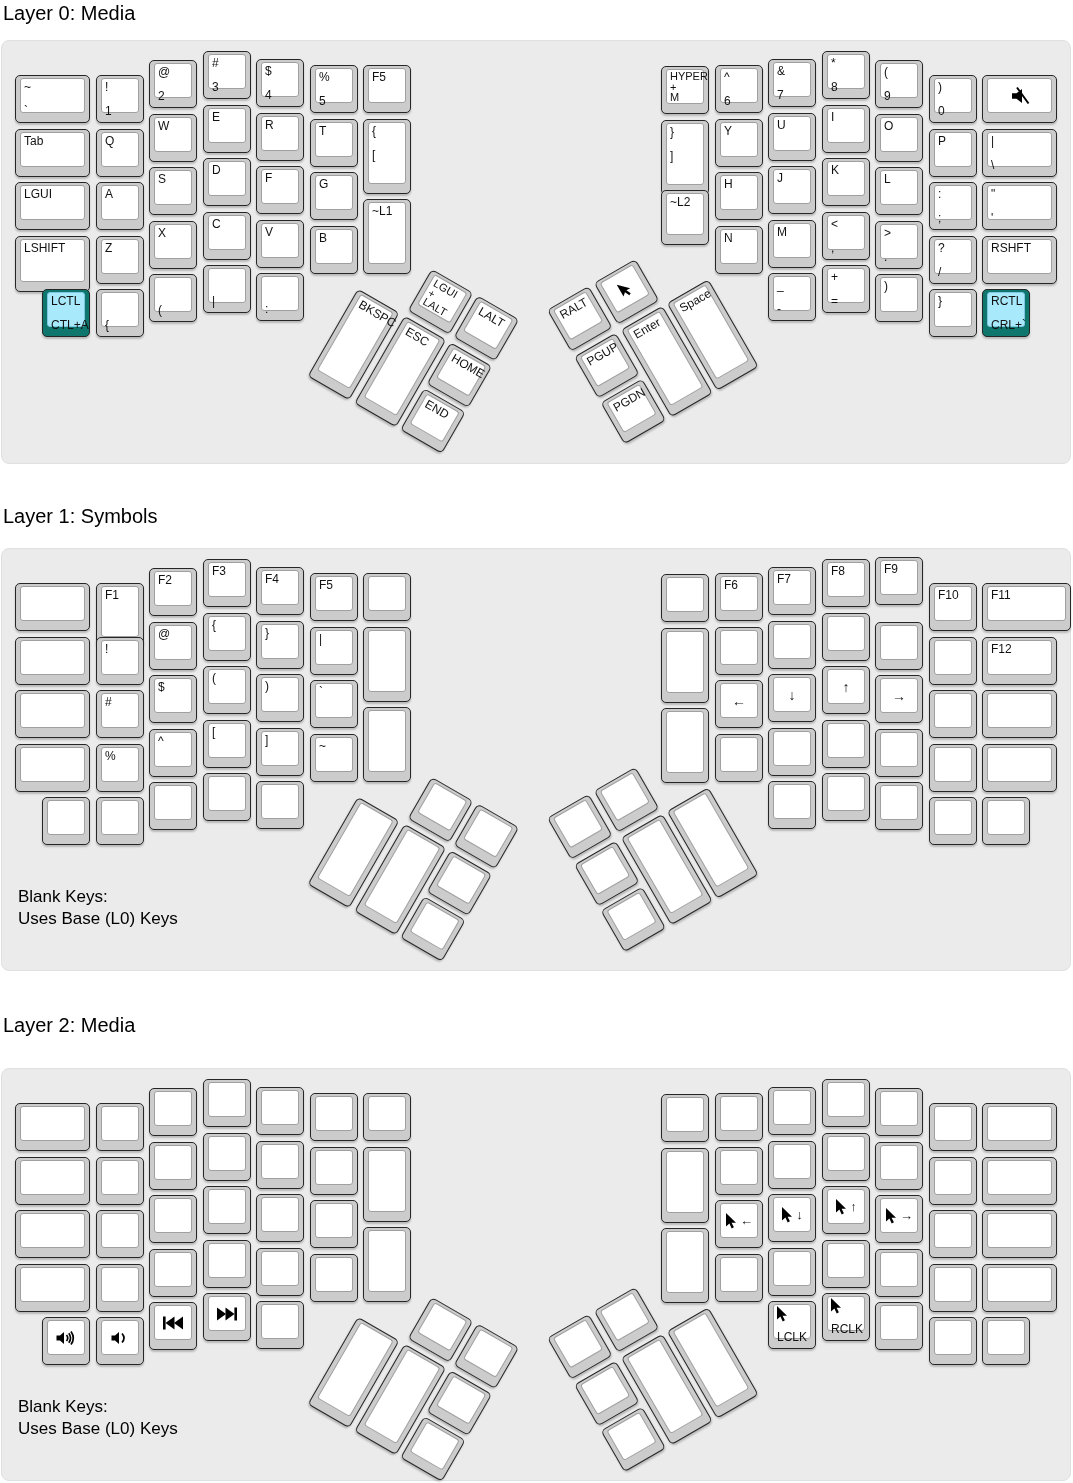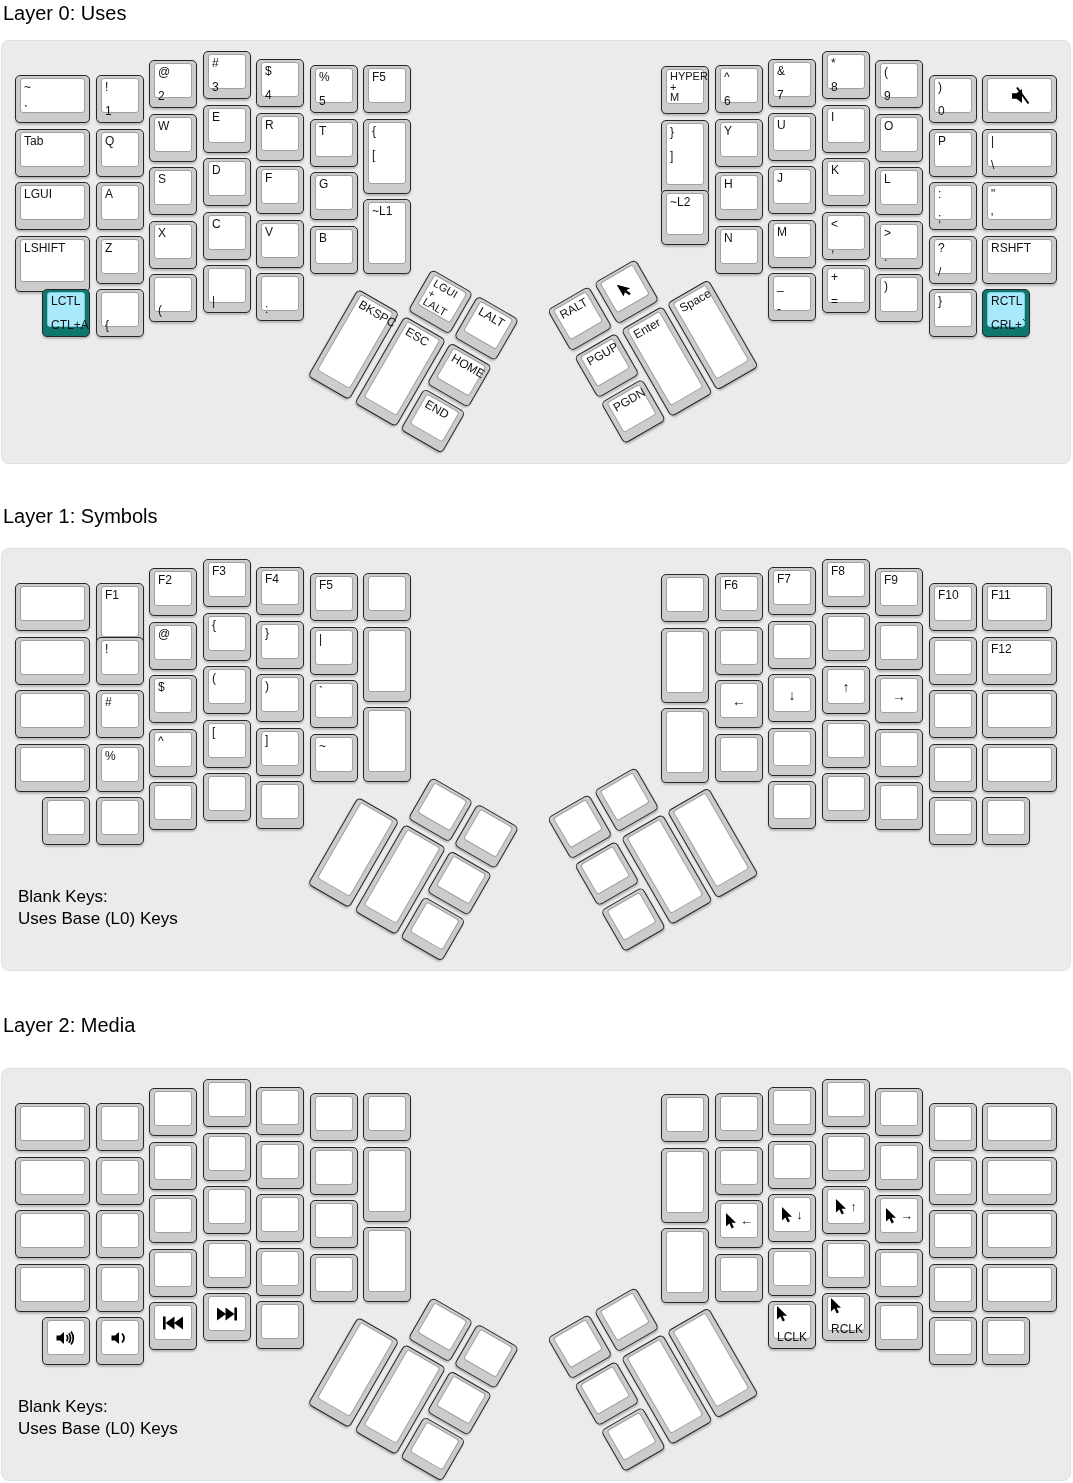--- a/index.html
+++ b/index.html
@@ -18,21 +18,21 @@
   .lg.c{left:0;right:0;top:0;bottom:7px;display:flex;align-items:center;justify-content:center;font-size:14px;}
   .ic-center{position:absolute;left:0;right:0;top:0;bottom:7px;display:flex;align-items:center;justify-content:center;gap:3px;z-index:2;}
   .ic-center .dir{font-size:13px;color:#111;}
   .ic-tl{position:absolute;left:7px;top:4px;z-index:2;}
   .thumb{position:absolute;transform-origin:0 0;}
   svg{display:block;}
 </style>
 </head>
 <body>
 
-<div class="layer-title" style="top:2px;">Layer 0: Uses</div>
+<div class="layer-title" style="top:2px;">Layer 0: Media</div>
 <div class="layer-box" style="top:40px;height:424px;" id="board-0">
     <div class="k" style="left: 13px; top: 34px; width: 75px; height: 48px;">
       <div class="cap"></div>
       <span class="lg t">~</span>
       <span class="lg b">`</span>
     </div>
     <div class="k" style="left: 13px; top: 88px; width: 75px; height: 48px;">
       <div class="cap"></div>
       <span class="lg t">Tab</span>
     </div>
@@ -541,21 +541,21 @@
     <div class="k" style="left: 820px; top: 117px; width: 48px; height: 48px;">
       <div class="cap"></div>
       <span class="lg c">↑</span>
     </div>
     <div class="k" style="left: 820px; top: 171px; width: 48px; height: 48px;">
       <div class="cap"></div>
     </div>
     <div class="k" style="left: 820px; top: 224px; width: 48px; height: 48px;">
       <div class="cap"></div>
     </div>
-    <div class="k" style="left: 873px; top: 19px; width: 48px; height: 48px;">
+    <div class="k" style="left: 873px; top: 8px; width: 48px; height: 48px;">
       <div class="cap"></div>
       <span class="lg t">F9</span>
     </div>
     <div class="k" style="left: 873px; top: 73px; width: 48px; height: 48px;">
       <div class="cap"></div>
     </div>
     <div class="k" style="left: 873px; top: 126px; width: 48px; height: 48px;">
       <div class="cap"></div>
       <span class="lg c">→</span>
     </div>
@@ -574,21 +574,21 @@
     </div>
     <div class="k" style="left: 927px; top: 141px; width: 48px; height: 48px;">
       <div class="cap"></div>
     </div>
     <div class="k" style="left: 927px; top: 195px; width: 48px; height: 48px;">
       <div class="cap"></div>
     </div>
     <div class="k" style="left: 927px; top: 248px; width: 48px; height: 48px;">
       <div class="cap"></div>
     </div>
-    <div class="k" style="left: 980px; top: 34px; width: 70px; height: 48px;">
+    <div class="k" style="left: 980px; top: 34px; width: 89px; height: 48px;">
       <div class="cap"></div>
       <span class="lg t">F11</span>
     </div>
     <div class="k" style="left: 980px; top: 88px; width: 75px; height: 48px;">
       <div class="cap"></div>
       <span class="lg t">F12</span>
     </div>
     <div class="k" style="left: 980px; top: 141px; width: 75px; height: 48px;">
       <div class="cap"></div>
     </div>

